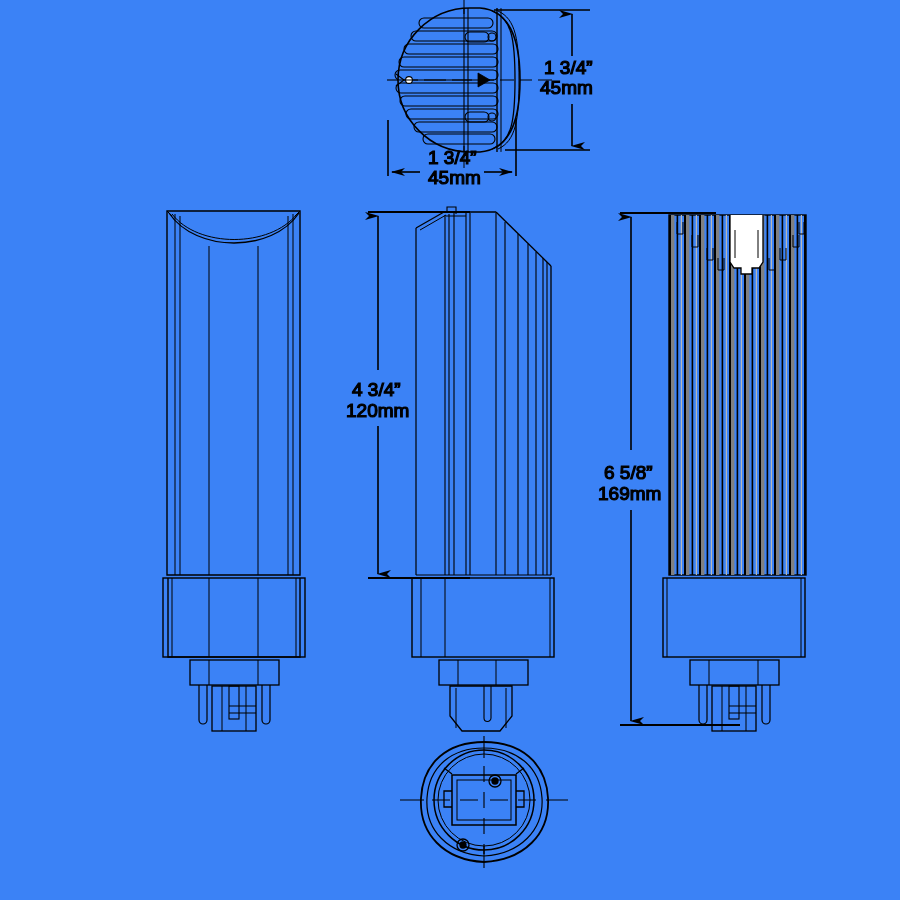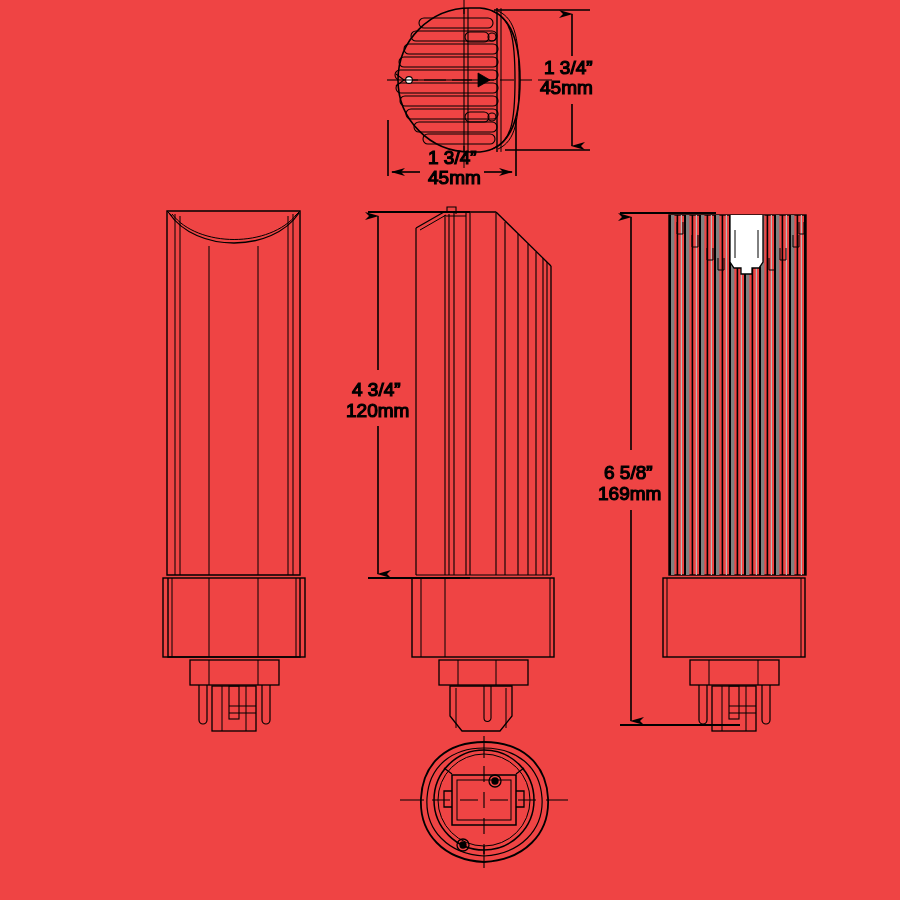--- a/index.html
+++ b/index.html
@@ -1,18 +1,18 @@
 <!DOCTYPE html>
 <html><head>
 <meta charset="utf-8">
 <style>
   html,body{margin:0;padding:0;background:#ffffff;}
   body{width:900px;height:900px;overflow:hidden;
        font-family:"Liberation Sans", sans-serif;}
-  #sheet{position:relative;width:900px;height:900px;background:#ef4444;}
+  #sheet{position:relative;width:900px;height:900px;background:#3b82f6;}
   svg{display:block;}
   text{font-family:"Liberation Sans", sans-serif;fill:#000;}
   .dimtext{font-size:19px;}
 </style>
 </head>
 <body>
 
 <div id="sheet">
 <svg width="900" height="900" viewBox="0 0 900 900">
 

